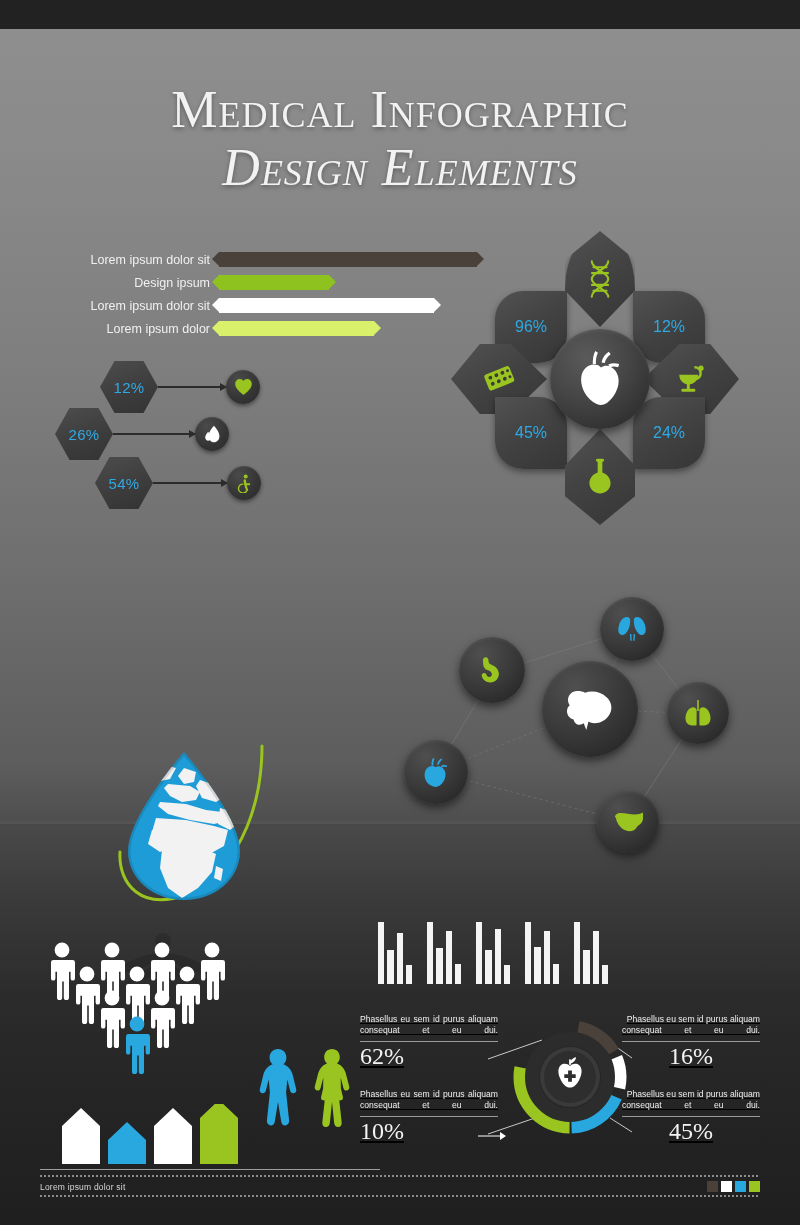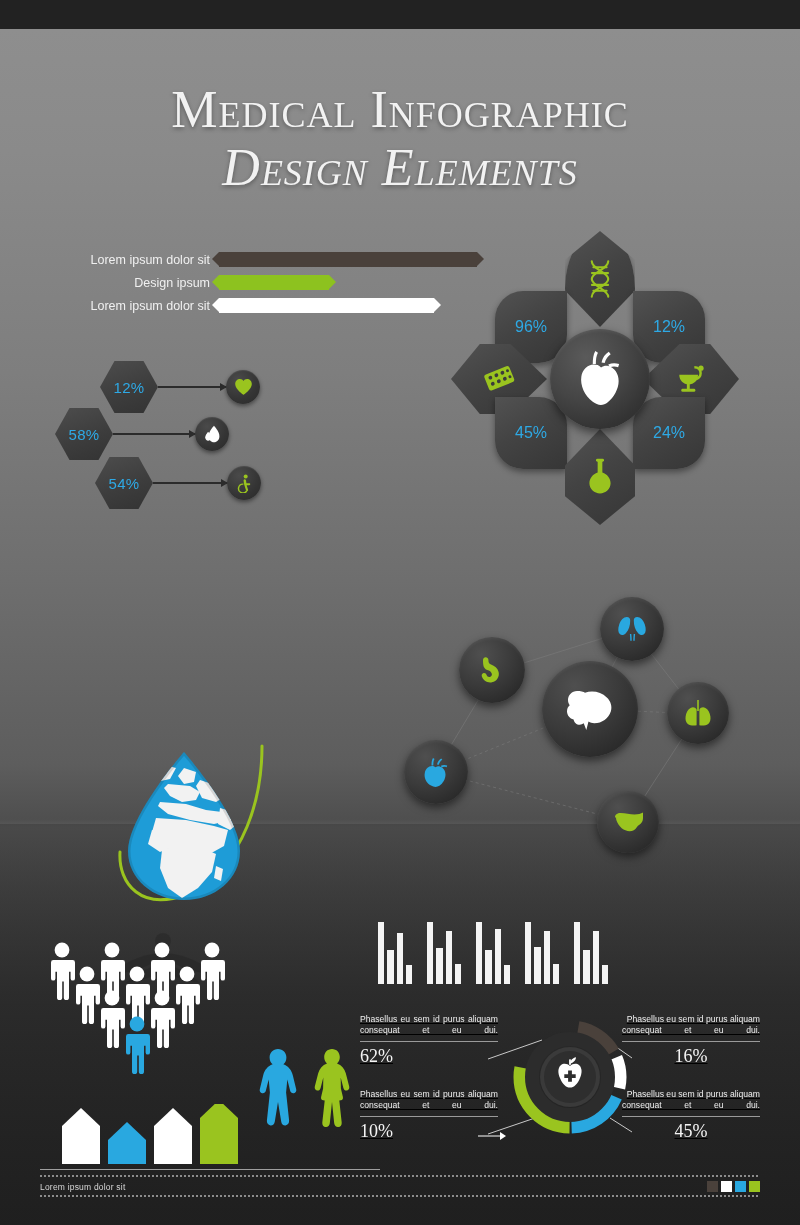--- a/index.html
+++ b/index.html
@@ -133,21 +133,21 @@
 
   
   #donutwrap{position:absolute;left:360px;top:985px;width:400px;height:145px;}
   #donut{position:absolute;left:150px;top:3px;width:120px;height:120px;}
   .dlabel{position:absolute;width:138px;text-decoration:underline;}
   .dlabel p{
     margin:0;color:#efefef;font-size:8.6px;line-height:11.4px;text-align:justify;
     text-align-last:justify;
   }
   .dlabel .rule{height:1px;background:#9a9a9a;margin:4px 0 1px;}
-  .dlabel .pct{font-family:"Liberation Serif",serif;color:#f4f4f4;font-size:18px;line-height:26px;}
+  .dlabel .pct{font-family:"Liberation Serif",serif;color:#f4f4f4;font-size:24px;line-height:26px;}
   .dlabel.right p,.dlabel.right .pct{text-align:right;}
   .dlabel.right .pct{text-align:center;}
 
   
   #footer{position:absolute;left:40px;top:1140px;width:720px;}
   #footer .topline{height:1px;background:#9e9e9e;width:340px;margin-bottom:5px;}
   #footer .dots{height:2px;background:repeating-linear-gradient(90deg,#8c8c8c 0 2px,transparent 2px 4px);}
   #footer .frow{display:flex;align-items:center;justify-content:space-between;padding:4px 0 3px;}
   #footer .ftext{color:#d8d8d8;font-size:8.5px;letter-spacing:.2px;}
   #footer .swatches{display:flex;gap:3px;}
@@ -176,39 +176,45 @@
       <div class="bc-bar" style="color:#8dc21f;width:110px;">
           <div class="bc-fill"></div>
         </div>
     </div>
     <div class="bc-row">
       <div class="bc-label">Lorem ipsum dolor sit</div>
       <div class="bc-bar" style="color:#ffffff;width:215px;">
           <div class="bc-fill"></div>
         </div>
     </div>
+    <div class="bc-row">
+      <div class="bc-label">Lorem ipsum dolor</div>
+      <div class="bc-bar" style="color:#d9f06a;width:155px;">
+          <div class="bc-fill"></div>
+        </div>
+    </div>
   </div>
 
   <div id="hexstats">
 
     <div class="hex-row" style="left:45px;top:0;">
       <div class="hex">
         <span>12%</span>
       </div>
       <div class="hex-line" style="width:68px;"></div>
       <div class="hex-ico">
         <svg width="19" height="18" viewBox="0 0 24 22">
             <path fill="#9ac41f" d="M12 21C12 21 1.5 14 1.5 7.3 1.5 3.6 4.3 1 7.6 1c2 0 3.6 1 4.4 2.4C12.8 2 14.4 1 16.4 1 19.7 1 22.5 3.6 22.5 7.3 22.5 14 12 21 12 21z"></path>
           </svg>
       </div>
     </div>
 
     <div class="hex-row" style="left:0;top:47px;">
       <div class="hex">
-        <span>58%</span>
+        <span>26%</span>
       </div>
       <div class="hex-line" style="width:82px;"></div>
       <div class="hex-ico">
         <svg width="19" height="20" viewBox="0 0 20 22">
           <path fill="#ffffff" d="M11.6 2c0 0 6 6.6 6 11.1C17.6 17.4 14.9 20 11.6 20S5.6 17.4 5.6 13.1C5.6 8.6 11.6 2 11.6 2z"></path>
           <path fill="#ffffff" d="M5.2 8.6c0 0 3.2 3.6 3.2 6.1 0 2.3-1.5 3.8-3.2 3.8S2 17 2 14.7C2 12.2 5.2 8.6 5.2 8.6z"></path>
         </svg>
       </div>
     </div>
 

